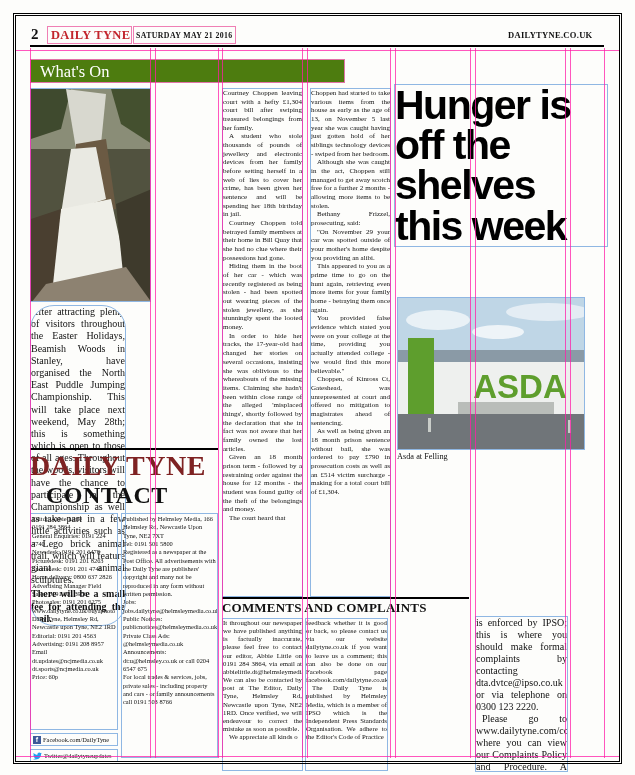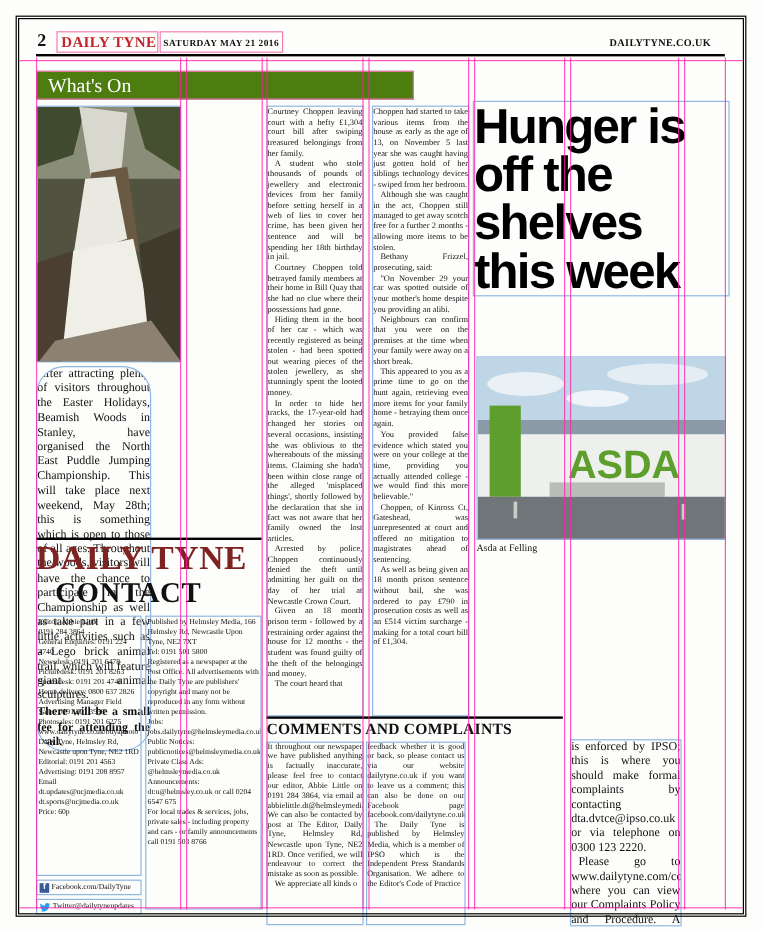--- a/index.html
+++ b/index.html
@@ -58,21 +58,21 @@
   .comments-col p{margin:0;text-indent:6px;}
   .comments-col p:first-child{text-indent:0;}
   .comments-col1{left:222px;top:618px;width:81px;height:153px;}
   .comments-col2{left:305px;top:618px;width:83px;height:153px;}
   .comments-col3{left:475px;top:616px;width:93px;height:156px;font-size:10px;}
 
   
   .headline{left:394px;top:84px;width:214px;overflow:hidden;}
   .headline p{margin:0;font-family:"Liberation Sans",sans-serif;font-weight:bold;font-size:41px;
               line-height:.98;letter-spacing:-1.5px;color:#000;}
-  .asda{left:397px;top:297px;width:208px;height:153px;overflow:hidden;}
+  .asda{left:397px;top:297px;width:188px;height:153px;overflow:hidden;}
   .asda-caption{left:397px;top:452px;font-size:8.3px;}
 
   
   .guide-v{position:absolute;top:48px;height:710px;width:1px;background:rgba(255,30,168,.75);z-index:20;pointer-events:none;}
   .guide-h{position:absolute;left:16px;right:16px;height:1px;background:rgba(255,30,168,.75);z-index:20;pointer-events:none;}
 </style>
 </head>
 <body>
 
 <div class="page">
@@ -161,30 +161,28 @@
     </span>
     <span class="soc-label">Twitter@dailytyneupdates</span>
   </div>
 
   <div class="abs body-col court-col1 frame-blue">
       <p class="body-p">Courtney Choppen leaving court with a hefty £1,304 court bill after swiping treasured belongings from her family.</p>
       <p class="body-p">A student who stole thousands of pounds of jewellery and electronic devices from her family before setting herself in a web of lies to cover her crime, has been given her sentence and will be spending her 18th birthday in jail.</p>
       <p class="body-p">Courtney Choppen told betrayed family members at their home in Bill Quay that she had no clue where their possessions had gone.</p>
       <p class="body-p">Hiding them in the boot of her car - which was recently registered as being stolen - had been spotted out wearing pieces of the stolen jewellery, as she stunningly spent the looted money.</p>
       <p class="body-p">In order to hide her tracks, the 17-year-old had changed her stories on several occasions, insisting she was oblivious to the whereabouts of the missing items. Claiming she hadn't been within close range of the alleged 'misplaced things', shortly followed by the declaration that she in fact was not aware that her family owned the lost articles.</p>
-      <p class="body-p">Arrested by police, Choppen continuously denied the theft until admitting her guilt on the day of her trial at Newcastle Crown Court.</p>
       <p class="body-p">Given an 18 month prison term - followed by a restraining order against the house for 12 months - the student was found guilty of the theft of the belongings and money.</p>
       <p class="body-p">The court heard that</p>
     </div>
   <div class="abs body-col court-col2 frame-blue">
       <p class="body-p">Choppen had started to take various items from the house as early as the age of 13, on November 5 last year she was caught having just gotten hold of her siblings technology devices - swiped from her bedroom.</p>
       <p class="body-p">Although she was caught in the act, Choppen still managed to get away scotch free for a further 2 months - allowing more items to be stolen.</p>
       <p class="body-p">Bethany Frizzel, prosecuting, said:</p>
       <p class="body-p">"On November 29 your car was spotted outside of your mother's home despite you providing an alibi.</p>
-      <p class="body-p">Neighbours can confirm that you were on the premises at the time when your family were away on a short break.</p>
       <p class="body-p">This appeared to you as a prime time to go on the hunt again, retrieving even more items for your family home - betraying them once again.</p>
       <p class="body-p">You provided false evidence which stated you were on your college at the time, providing you actually attended college - we would find this more believable."</p>
       <p class="body-p">Choppen, of Kinross Ct, Gateshead, was unrepresented at court and offered no mitigation to magistrates ahead of sentencing.</p>
       <p class="body-p">As well as being given an 18 month prison sentence without bail, she was ordered to pay £790 in prosecution costs as well as an £514 victim surcharge - making for a total court bill of £1,304.</p>
     </div>
 
   <div class="abs comments-rule"></div>
   <div class="abs comments-title">COMMENTS AND COMPLAINTS</div>
   <div class="abs comments-col comments-col1 frame-blue">
       <p class="body-p">It throughout our newspaper we have published anything is factually inaccurate, please feel free to contact our editor, Abbie Little on 0191 284 3864, via email at abbielittle.dt@helmsleymedia.co.uk. We can also be contacted by post at The Editor, Daily Tyne, Helmsley Rd, Newcastle upon Tyne, NE2 1RD. Once verified, we will endeavour to correct the mistake as soon as possible.</p>

